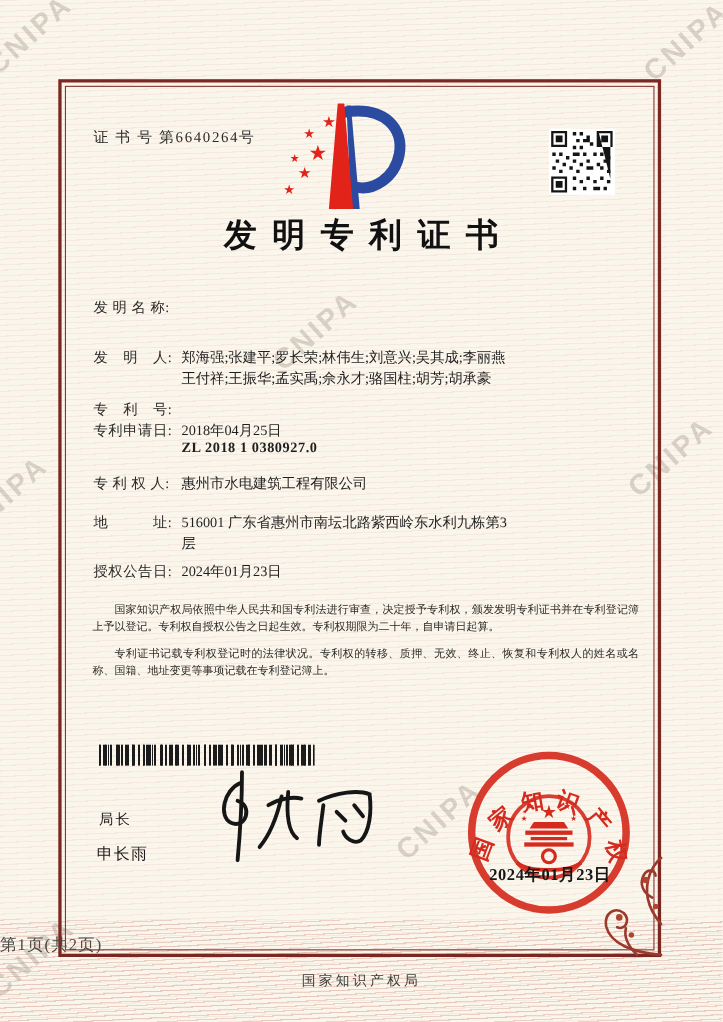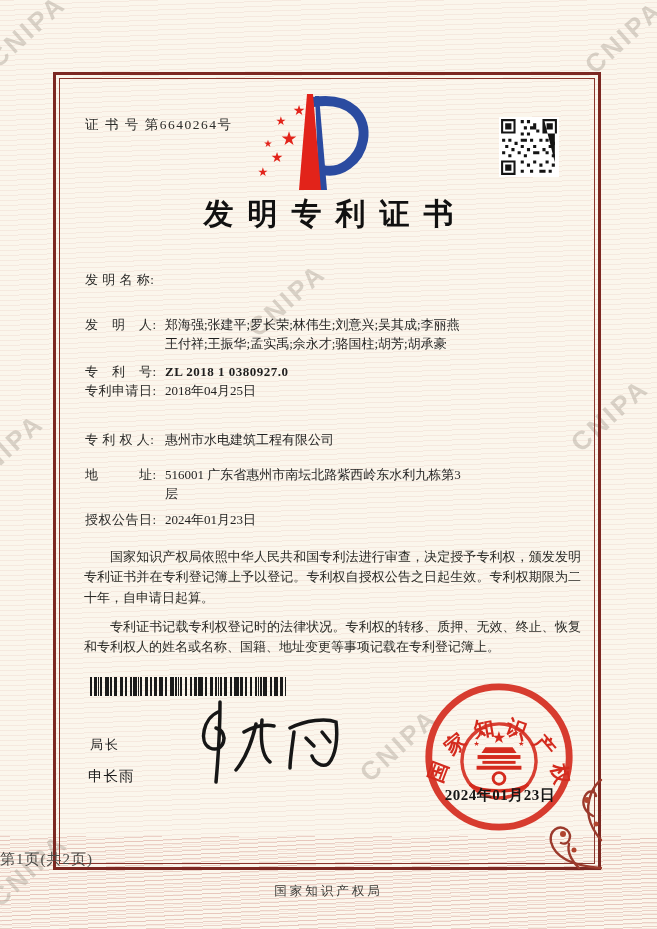--- a/index.html
+++ b/index.html
@@ -52,28 +52,28 @@
   
   .frow{
     position:absolute;left:85px;right:70px;
     display:flex;align-items:flex-start;
     font-size:13px;color:#1f1f1f;line-height:19px;
   }
   .flabel{
     flex:0 0 80px;white-space:pre;color:#2a2a28;letter-spacing:0.5px;
   }
   .fvalue{white-space:pre-line;}
-  .fvalue.bold{font-weight:bold;letter-spacing:0.5px;}
+  .fvalue.bold{font-weight:bold;letter-spacing:0.5px;margin-top:35px;}
   .fvalue.w335{max-width:345px;}
   .second-pair{margin-left:26px;display:flex;}
   .fvalue.fixed150{flex:0 0 152px;}
   
   .paras{
     position:absolute;left:84px;top:547px;width:497px;
-    font-size:13px;line-height:1.56;color:#2a2a26;
+    font-size:10px;line-height:1.56;color:#2a2a26;
     text-align:justify;
   }
   .paras p{margin:0 0 9px 0;text-indent:2em;}
   
   .barcode{
     position:absolute;left:90px;top:677px;width:196px;height:19px;
     background:
       repeating-linear-gradient(90deg,#1b1b1b 0 2px,rgba(0,0,0,0) 2px 5px),
       repeating-linear-gradient(90deg,#1b1b1b 0 1px,rgba(0,0,0,0) 1px 8px),
       repeating-linear-gradient(90deg,rgba(0,0,0,0) 0 4px,#1b1b1b 4px 6px,rgba(0,0,0,0) 6px 13px);

